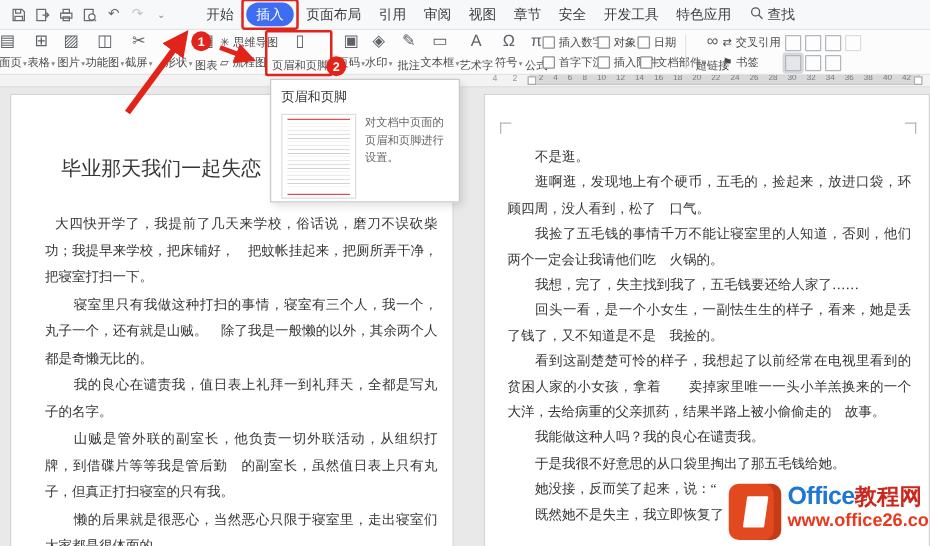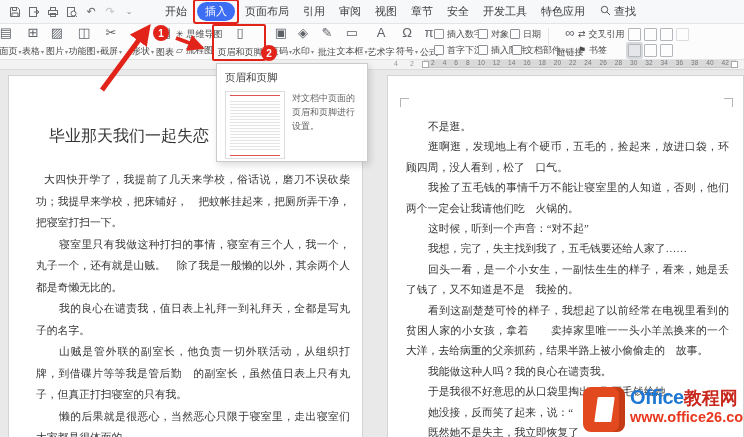--- a/index.html
+++ b/index.html
@@ -290,21 +290,20 @@
           <p class="para">懒的后果就是很恶心，当然恶心只限于寝室里，走出寝室们大家都是很体面的。</p>
         </div>
     </div>
     <div class="page page2">
       <div class="cmark" style="left:12px;top:22px;"></div>
       <div class="cmark" style="right:10px;top:22px;transform:scaleX(-1);"></div>
       <div class="pbody pb2">
           <p class="para">不是逛。</p>
           <p class="para">逛啊逛，发现地上有个硬币，五毛的，捡起来，放进口袋，环顾四周，没人看到，松了　口气。</p>
           <p class="para">我捡了五毛钱的事情千万不能让寝室里的人知道，否则，他们两个一定会让我请他们吃　火锅的。</p>
-          <p class="para">这时候，听到一个声音：“对不起”</p>
           <p class="para">我想，完了，失主找到我了，五毛钱要还给人家了……</p>
           <p class="para">回头一看，是一个小女生，一副怯生生的样子，看来，她是丢了钱了，又不知道是不是　我捡的。</p>
           <p class="para">看到这副楚楚可怜的样子，我想起了以前经常在电视里看到的贫困人家的小女孩，拿着　　卖掉家里唯一一头小羊羔换来的一个大洋，去给病重的父亲抓药，结果半路上被小偷偷走的　故事。</p>
           <p class="para">我能做这种人吗？我的良心在谴责我。</p>
           <p class="para">于是我很不好意思的从口袋里掏出了那五毛钱给她。</p>
           <p class="para">她没接，反而笑了起来，说：“</p>
           <p class="para">既然她不是失主，我立即恢复了</p>
         </div>
     </div>
   </div>

